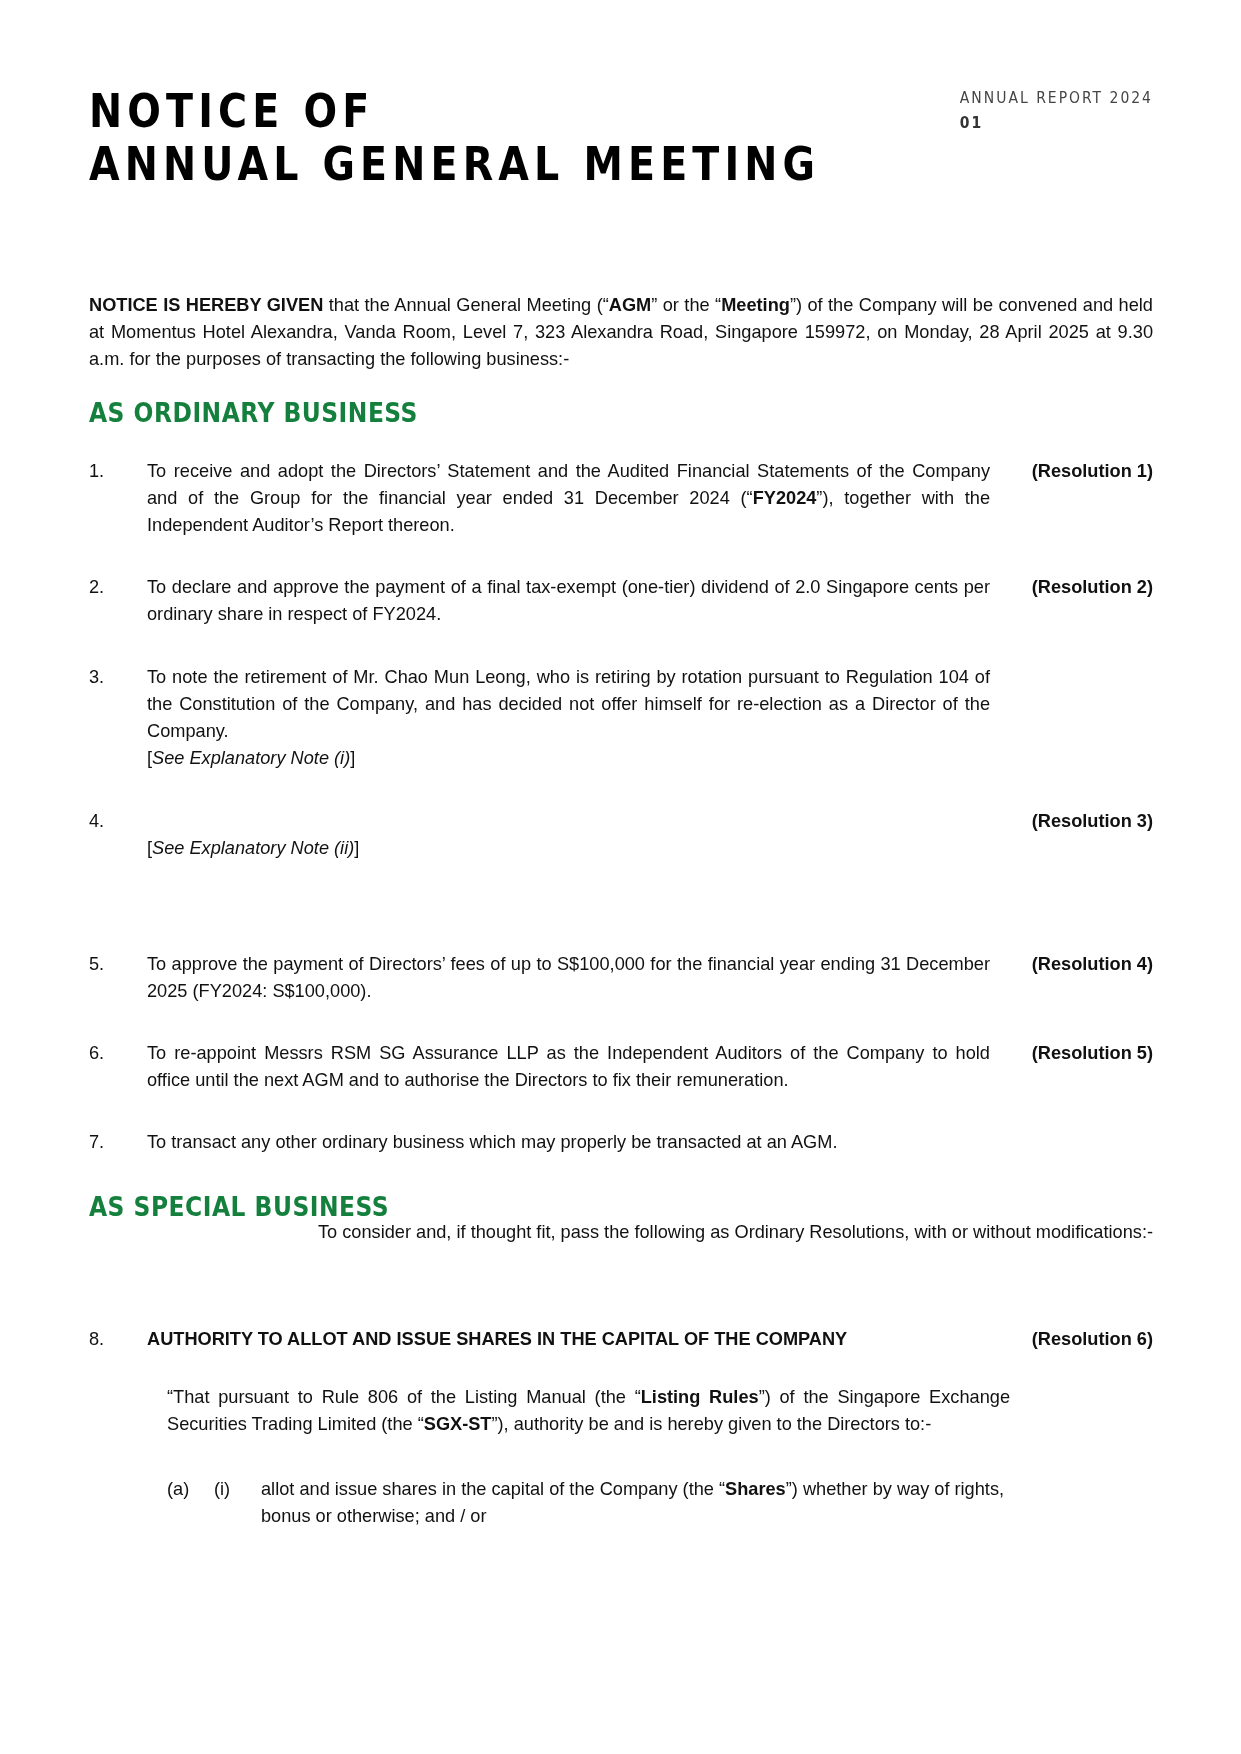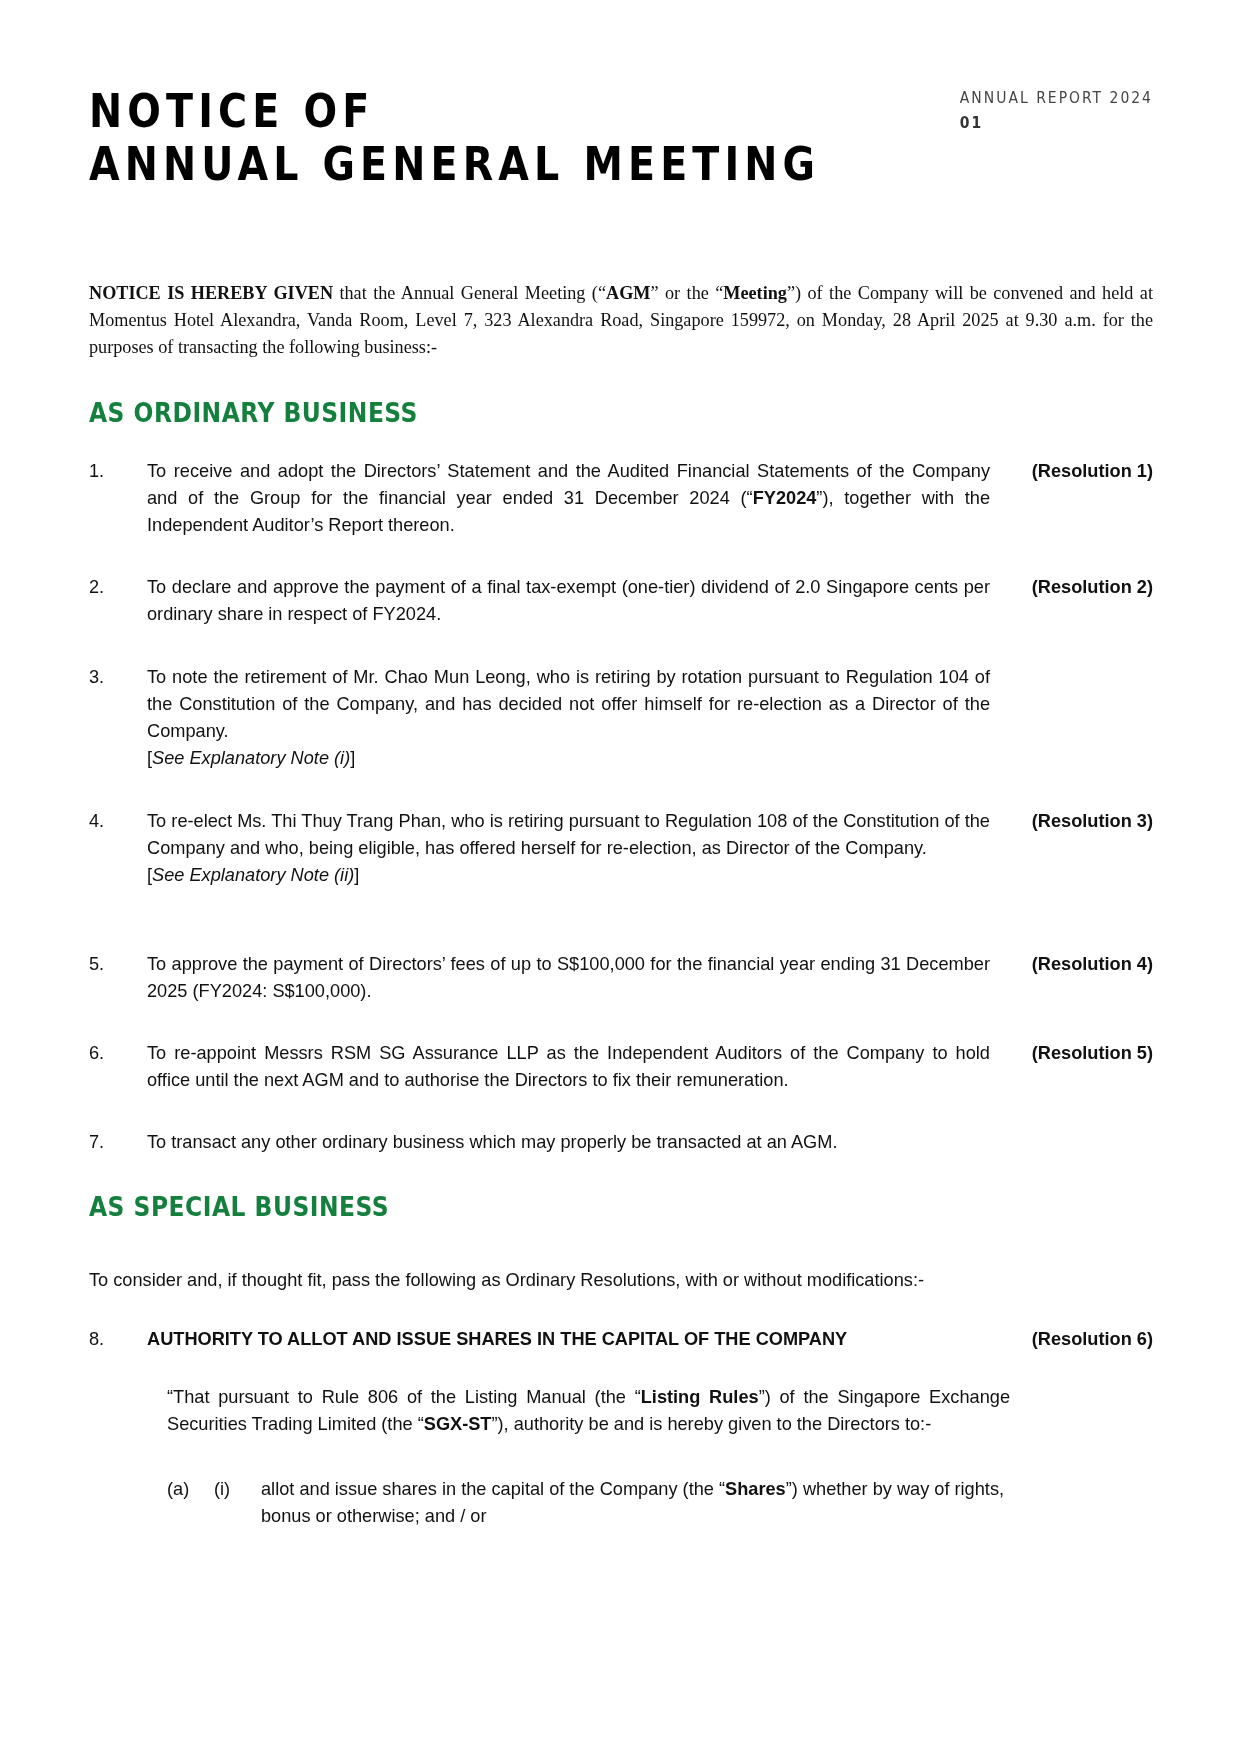--- a/index.html
+++ b/index.html
@@ -8,21 +8,21 @@
   .title { position:absolute; left:89px; top:85px; margin:0;
            font-family:"DejaVu Sans", sans-serif; font-weight:bold;
            font-size:46px; line-height:53px; letter-spacing:6px; color:#000;
            transform:scaleX(0.86); transform-origin:left top; }
   .title span { display:block; white-space:nowrap; }
   .report { position:absolute; right:88px; top:86px; text-align:left;
             font-family:"DejaVu Sans Condensed","DejaVu Sans", sans-serif;
             font-size:15.5px; letter-spacing:2px; color:#444; line-height:25px; }
   .report .pg { font-weight:bold; color:#333; }
   .body-text { position:absolute; left:89px; width:1064px; font-size:18.2px; line-height:27px; color:#111; }
-  .intro { top:280px; text-align:justify;font-family:Liberation Serif, serif; }
+  .intro { top:292px; text-align:justify; }
   .section { position:absolute; left:89px; font-family:"DejaVu Sans Condensed","DejaVu Sans", sans-serif;
              font-size:26px; letter-spacing:0.5px; color:#15803d;font-weight:bold; }
   .item { position:absolute; left:89px; width:1064px; font-size:18.2px; line-height:27px; }
   .item .num { position:absolute; left:0; top:0; width:50px; }
   .item .txt { position:absolute; left:58px; width:843px; text-align:justify; }
   .item .res { position:absolute; right:0; top:0; font-weight:bold; white-space:nowrap;text-align:center; }
   .sub { position:absolute; font-size:18.2px; line-height:27px;margin-left:20px; }
   b { font-weight:bold; }
   i { font-style:italic; }
 </style>
@@ -57,21 +57,21 @@
   <span class="res">(Resolution 2)</span>
 </div>
 
 <div class="item" style="top:664px;">
   <span class="num">3.</span>
   <span class="txt"><span>To note the retirement of Mr. Chao Mun Leong, who is retiring by rotation pursuant to Regulation 104 of the Constitution of the Company, and has decided not offer himself for re-election as a Director of the Company.</span><br><span>[</span><i>See Explanatory Note (i)</i><span>]</span></span>
 </div>
 
 <div class="item" style="top:808px;">
   <span class="num">4.</span>
-  <span class="txt"><span>To re-elect Ms. Thi Thuy Trang Phan, who is retiring pursuant to Regulation 108 of the Constitution of the Company and who, being eligible, has offered herself for re-election, as Director of the Company.</span><br><span>[</span><i>See Explanatory Note (ii)</i><span>]</span></span>
+  <span class="txt"><br><span>[</span><i>See Explanatory Note (ii)</i><span>]</span></span>
   <span class="res">(Resolution 3)</span>
 </div>
 
 <div class="item" style="top:951px;">
   <span class="num">5.</span>
   <span class="txt">To approve the payment of Directors’ fees of up to S$100,000 for the financial year ending 31 December 2025 (FY2024: S$100,000).</span>
   <span class="res">(Resolution 4)</span>
 </div>
 
 <div class="item" style="top:1040px;">
@@ -80,21 +80,21 @@
   <span class="res">(Resolution 5)</span>
 </div>
 
 <div class="item" style="top:1129px;">
   <span class="num">7.</span>
   <span class="txt">To transact any other ordinary business which may properly be transacted at an AGM.</span>
 </div>
 
 <div class="section" style="top:1192px;">AS SPECIAL BUSINESS</div>
 
-<div class="body-text" style="top:1267px;">To consider and, if thought fit, pass the following as Ordinary Resolutions, with or without modifications:-</div>
+<div class="body-text" style="top:1219px;text-align:right;">To consider and, if thought fit, pass the following as Ordinary Resolutions, with or without modifications:-</div>
 
 <div class="item" style="top:1326px;">
   <span class="num">8.</span>
   <b class="txt">AUTHORITY TO ALLOT AND ISSUE SHARES IN THE CAPITAL OF THE COMPANY</b>
   <span class="res">(Resolution 6)</span>
 </div>
 
 <div class="sub" style="left:147px; top:1384px; width:843px; text-align:justify;">
   <span>“That pursuant to Rule 806 of the Listing Manual (the “</span><b>Listing Rules</b><span>”) of the Singapore Exchange Securities Trading Limited (the “</span><b>SGX-ST</b><span>”), authority be and is hereby given to the Directors to:-</span>
 </div>

